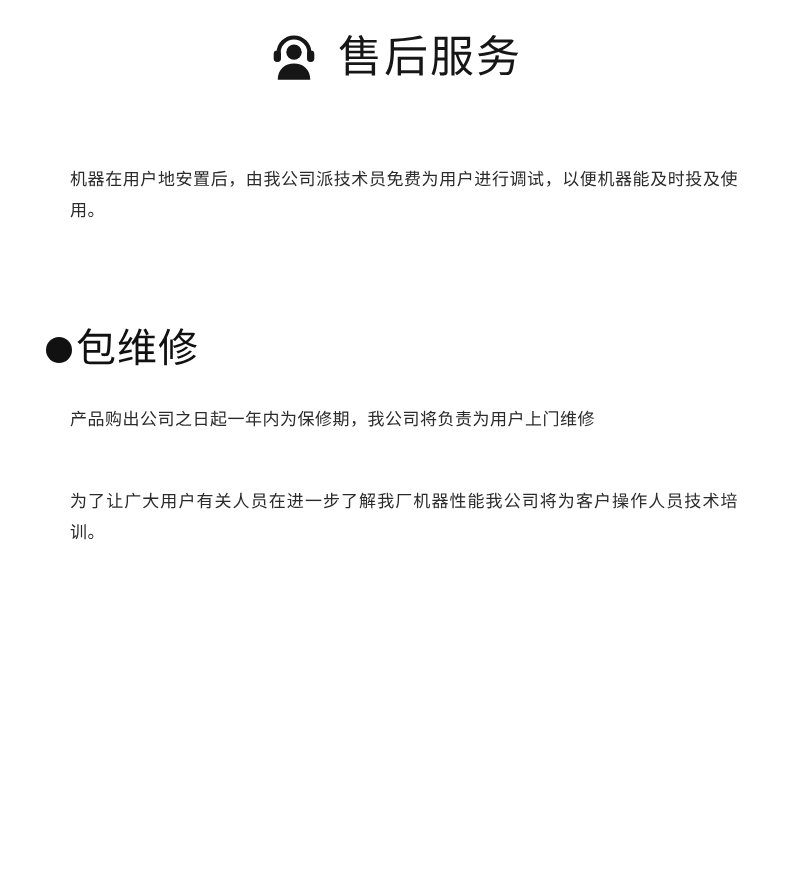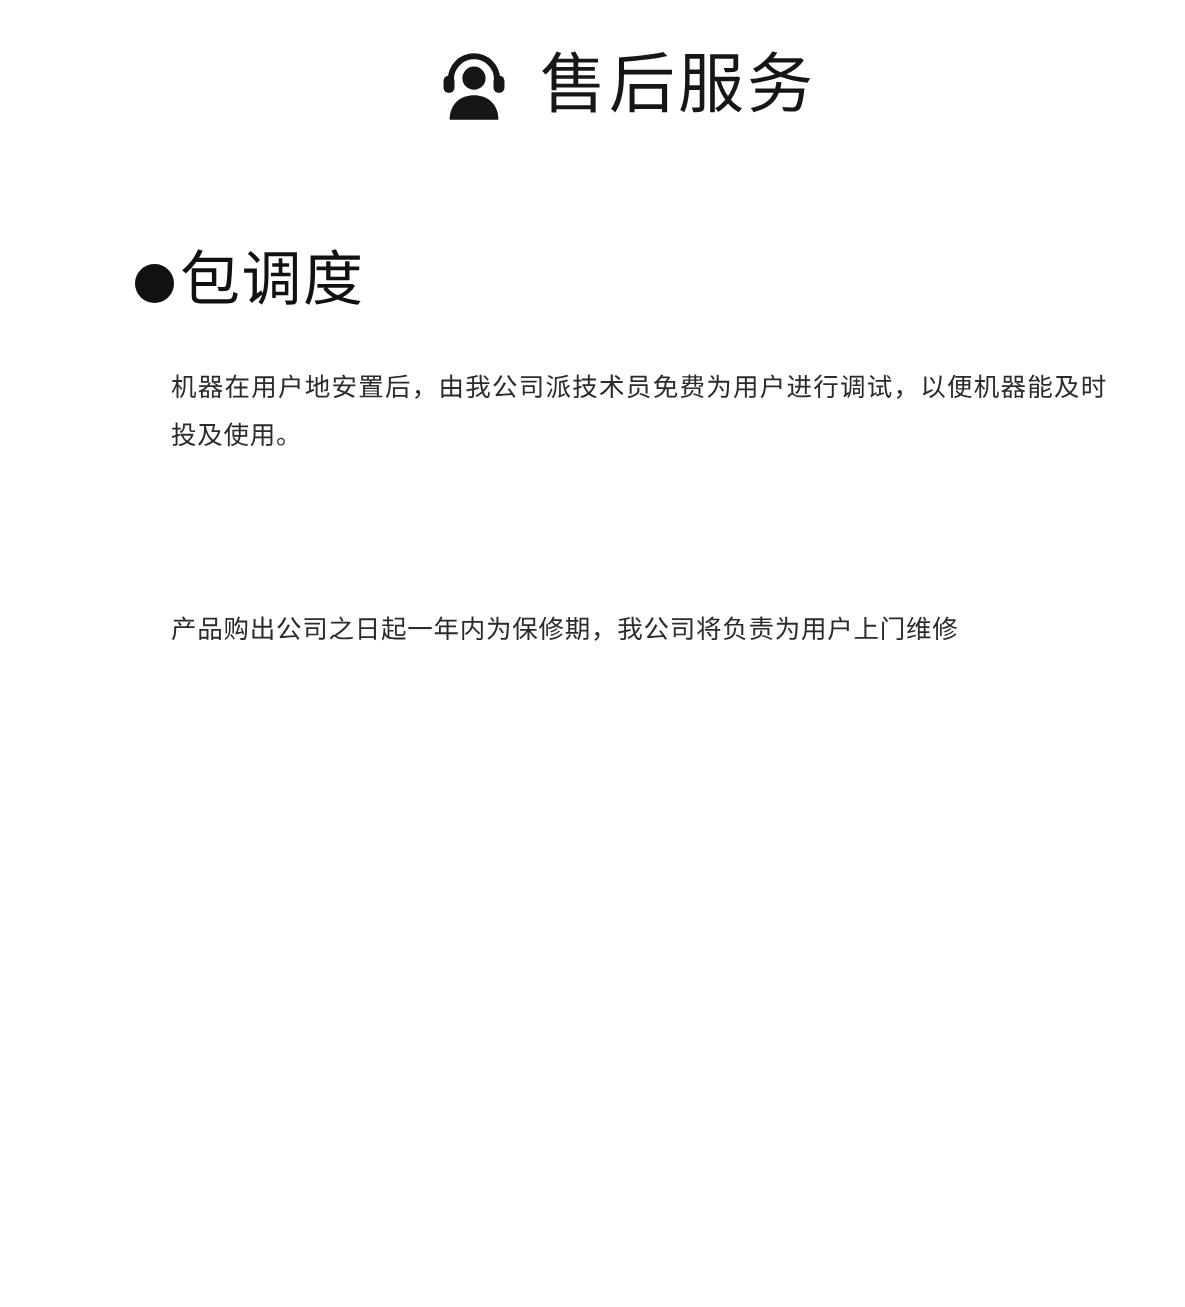--- a/index.html
+++ b/index.html
@@ -13,21 +13,20 @@
     background: #ffffff;
     font-family: "Liberation Sans", "DejaVu Sans", sans-serif;
     color: #1a1a1a;
     overflow: hidden;
   }
   .page {
     position: relative;
     width: 790px;
     height: 871px;
     box-sizing: border-box;
-    padding-left: 44px;
   }
 
   
   .header {
     display: flex;
     align-items: center;
     justify-content: center;
     gap: 18px;
     padding-top: 28px;
     height: 86px;
@@ -115,28 +114,29 @@
 
         <path d="M12 60 C12 47 21 40 32 40 C43 40 52 47 52 60 Z" fill="#161616"></path>
       </svg>
     </span>
     <h1 class="header-title">售后服务</h1>
   </div>
 
   <div class="content">
 
     <section class="section sec-1">
-      <h2 class="section-heading">
-        <span class="bullet"></span>
-        <span>包调度</span>
-      </h2>
       <p class="section-body">机器在用户地安置后，由我公司派技术员免费为用户进行调试，以便机器能及时投及使用。</p>
     </section>
 
     <section class="section sec-2">
+      <h2 class="section-heading">
+        <span class="bullet"></span>
+        <span>包维修</span>
+      </h2>
       <p class="section-body">产品购出公司之日起一年内为保修期，我公司将负责为用户上门维修</p>
     </section>
 
     <section class="section sec-3">
+      <p class="section-body">为了让广大用户有关人员在进一步了解我厂机器性能我公司将为客户操作人员技术培训。</p>
     </section>
 
   </div>
 </div>
 
 </body></html>

